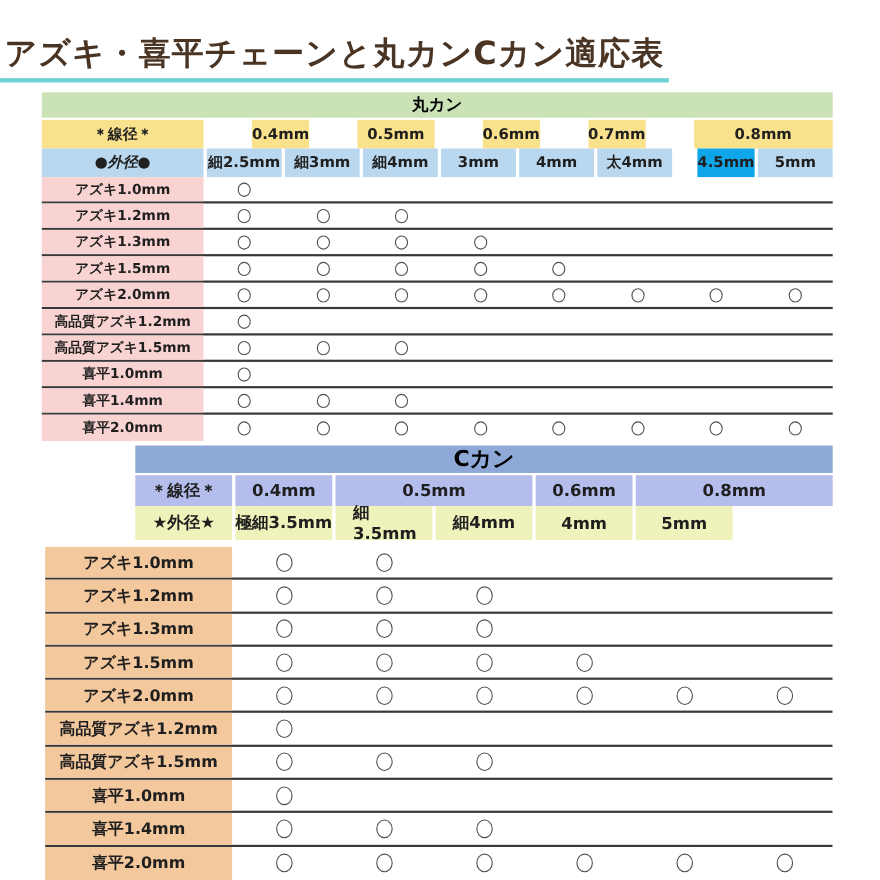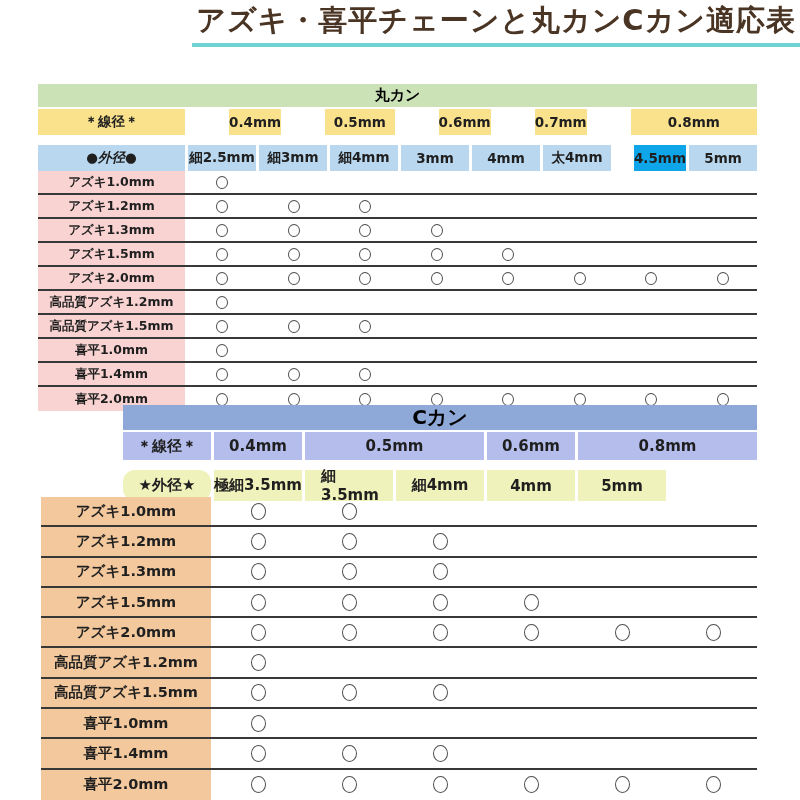--- a/index.html
+++ b/index.html
@@ -2,42 +2,42 @@
 <html><head>
 <meta charset="utf-8">
 <style>
   html,body { margin:0; padding:0; background:#ffffff; }
   .page {
     position:relative; width:800px; height:800px; background:#ffffff;
     font-family:"DejaVu Sans","Liberation Sans",sans-serif; color:#1f1f1f;
     overflow:hidden;
   }
   
-  .title-wrap { position:absolute; top:2px; left:0; width:100%; text-align:right; }
+  .title-wrap { position:absolute; top:30px; left:0; width:100%; text-align:left; }
   .title {
     display:inline-block; margin:0; font-size:29px; font-weight:bold;
     color:#4a3423; letter-spacing:1px; padding:0 4px 3px 4px;
     border-bottom:4px solid #6fd2d4; line-height:1.3;
   }
   
   .band {
     display:flex; align-items:center; justify-content:center;
     font-weight:bold; color:#000000; margin-bottom:2px;
   }
   .hcell, .dlabel, .dcell {
     display:flex; align-items:center; justify-content:center;
     font-weight:bold; color:#1f1f1f; box-sizing:border-box;
   }
   .circle { border-radius:50%; border:1.5px solid #4f4f4f; box-sizing:border-box; background:transparent; }
 
   
   #table-maru { position:absolute; left:38px; top:84px; width:719px; }
   #table-maru .band { height:23px; font-size:15px; }
   .grid-maru { display:grid; grid-template-columns:147px repeat(8,1fr); column-gap:3px; }
-  .hrow { margin-bottom:10px;gap:44px; }
+  .hrow { margin-bottom:0;gap:44px; }
   #table-maru .hcell { height:26px; font-size:13.5px; }
   .drow-maru {
     display:grid; grid-template-columns:147px repeat(8,1fr); column-gap:3px;
     height:24px; box-sizing:border-box; border-bottom:2px solid #383838;
   }
   .drow-maru:last-child { border-bottom:none; }
   #table-maru .dlabel { font-size:12.5px; }
   .circle-maru { width:12px; height:13px; }
 
   
@@ -273,21 +273,21 @@
   <div id="table-c-header">
       <div class="band" style="background: rgb(142, 169, 216);">Cカン</div>
       <div class="grid-c hrow">
         <div class="hcell" style="background: rgb(181, 189, 236);">＊線径＊</div>
         <div class="hcell" style="background: rgb(181, 189, 236); grid-column: span 1;">0.4mm</div>
         <div class="hcell" style="background: rgb(181, 189, 236); grid-column: span 2;">0.5mm</div>
         <div class="hcell" style="background: rgb(181, 189, 236); grid-column: span 1;">0.6mm</div>
         <div class="hcell" style="background: rgb(181, 189, 236); grid-column: span 2;">0.8mm</div>
       </div>
       <div class="grid-c hrow2">
-        <div class="hcell" style="background: rgb(240, 242, 187); border-radius: 12px;">★外径★</div>
+        <div class="hcell" style="background: rgb(240, 242, 187);">★外径★</div>
         <div class="hcell" style="background: rgb(240, 242, 187);">極細3.5mm</div>
         <div class="hcell" style="background: rgb(240, 242, 187); padding-left: 16px;">細3.5mm</div>
         <div class="hcell" style="background: rgb(240, 242, 187);">細4mm</div>
         <div class="hcell" style="background: rgb(240, 242, 187);">4mm</div>
         <div class="hcell" style="background: rgb(240, 242, 187);">5mm</div>
       </div>
     </div>
   <div id="table-c-body">
       <div class="drow-c">
         <div class="dlabel" style="background: rgb(243, 200, 157);">アズキ1.0mm</div>

